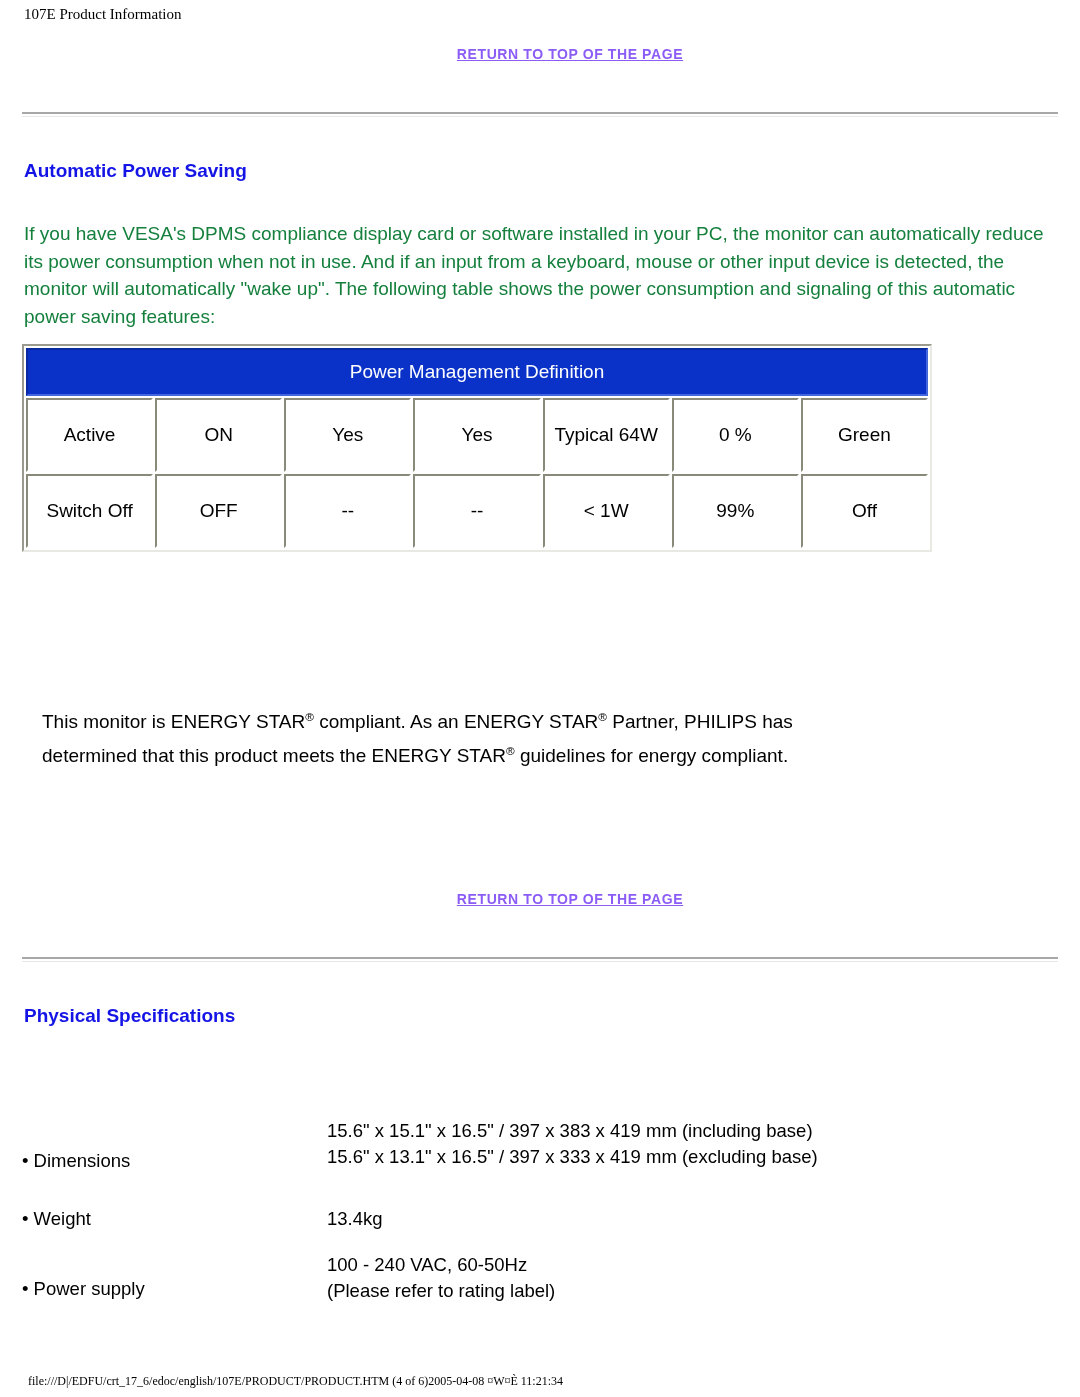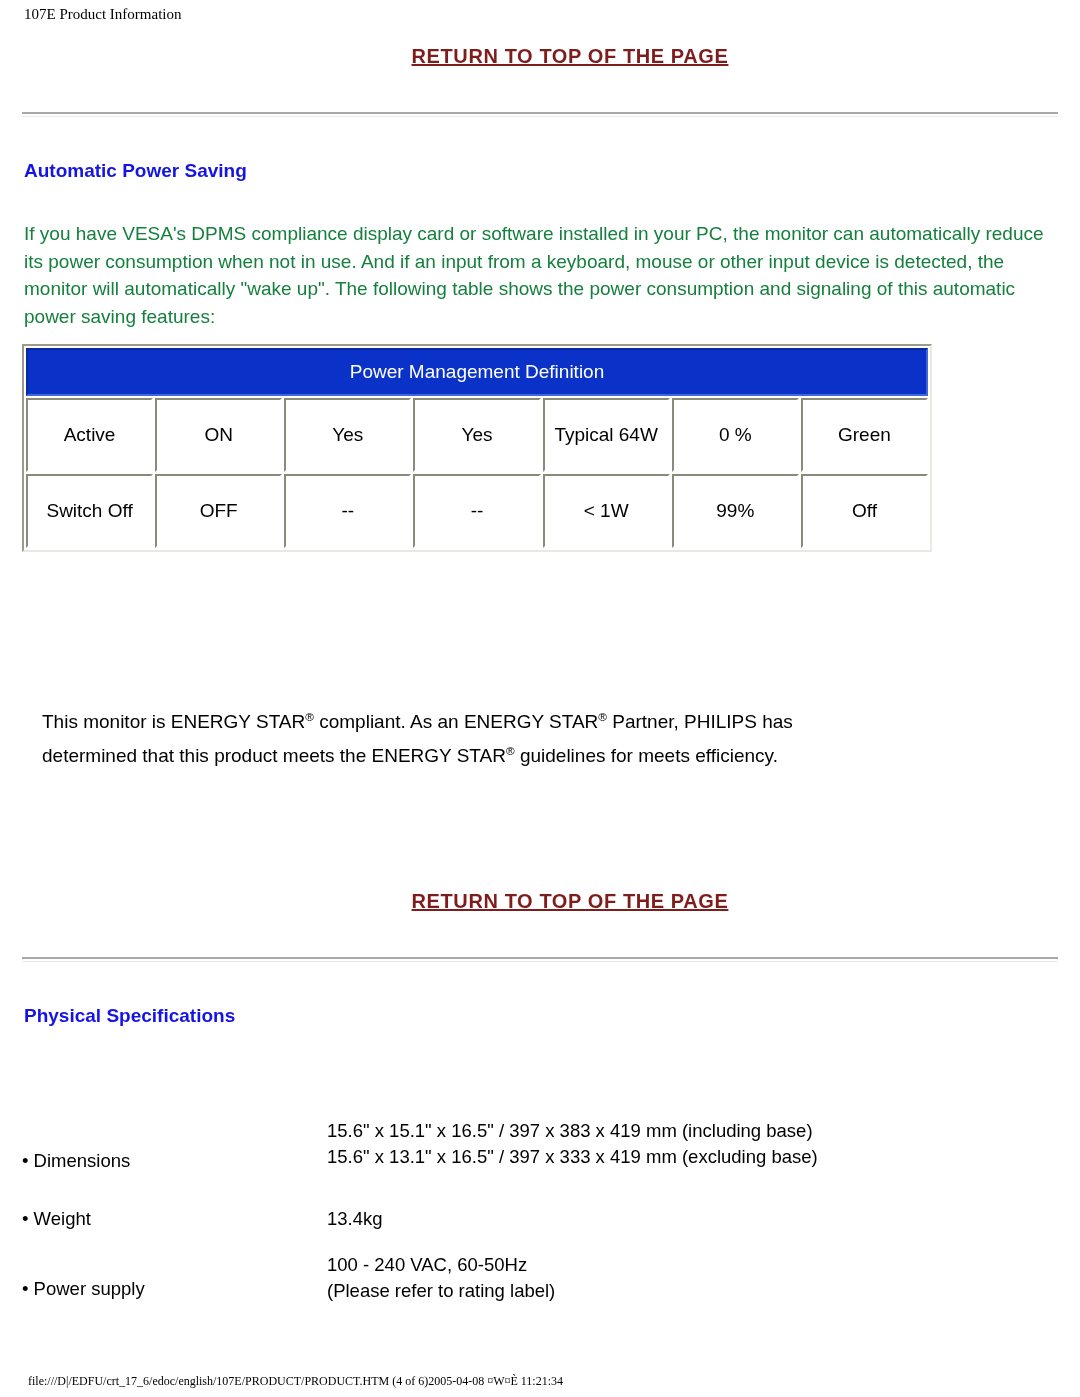--- a/index.html
+++ b/index.html
@@ -24,24 +24,24 @@
     font-size: 15px;
     color: #000;
     white-space: nowrap;
   }
 
   .link-row {
     text-align: center;
     padding-left: 30px;
   }
   a.top-link {
-    color: #7f1d1d;
+    color: #8b5cf6;
     text-decoration: underline;
     font-weight: bold;
-    font-size: 20px;
+    font-size: 14px;
     letter-spacing: 0.6px;
     font-family: "Liberation Sans", sans-serif;
   }
 
   .rule {
     height: 2px;
     margin: 0 22px;
     border-top: 2px solid #a8a8a8;
     border-bottom: 1px solid #e8e8e8;
     background: transparent;
@@ -177,21 +177,21 @@
         <td>
           <span>Off</span>
         </td>
       </tr>
     </tbody>
       </table>
   </div>
 
   <div class="es-para" style="position:absolute; left:30px; top:705px; width:1000px;margin-left:12px;">
     <span>This monitor is ENERGY STAR</span><sup>®</sup><span> compliant. As an ENERGY STAR</span><sup>®</sup><span> Partner, PHILIPS has</span><br>
-    <span>determined that this product meets the ENERGY STAR</span><sup>®</sup><span> guidelines for meets efficiency.</span>
+    <span>determined that this product meets the ENERGY STAR</span><sup>®</sup><span> guidelines for energy compliant.</span>
   </div>
 
   <div style="position:absolute; left:0; top:890px; width:1080px;" class="link-row">
     <a href="#" class="top-link">RETURN TO TOP OF THE PAGE</a>
   </div>
 
   <div class="rule" style="position:absolute; left:0; top:957px; width:1036px;"></div>
 
   <h2 class="section-title" style="position:absolute; left:24px; top:1005px;">Physical Specifications</h2>
 

